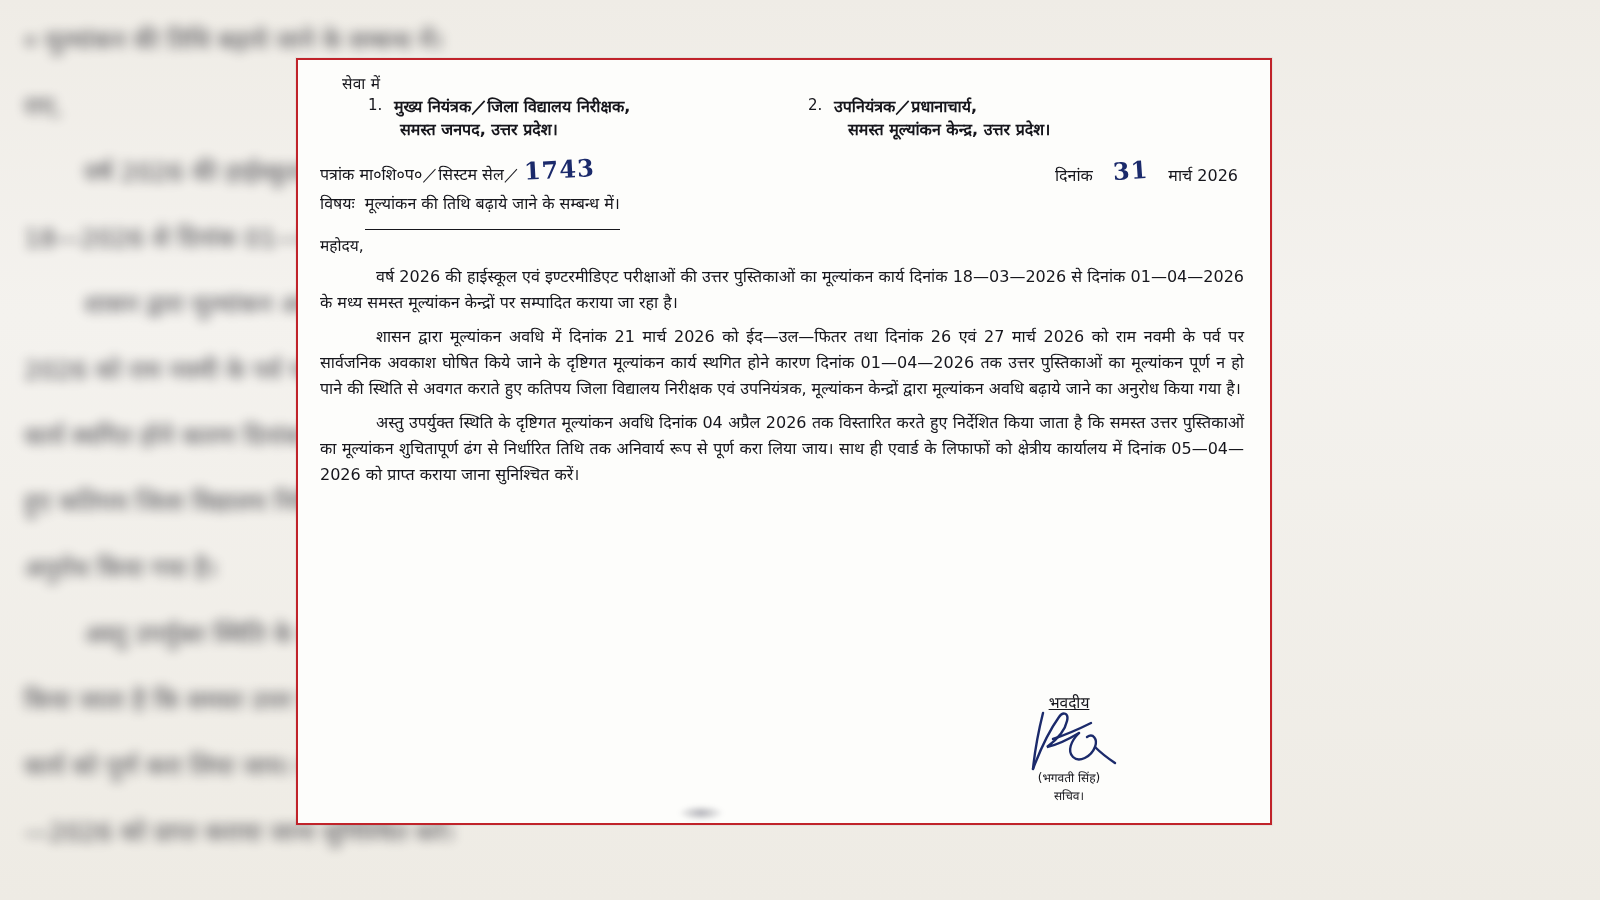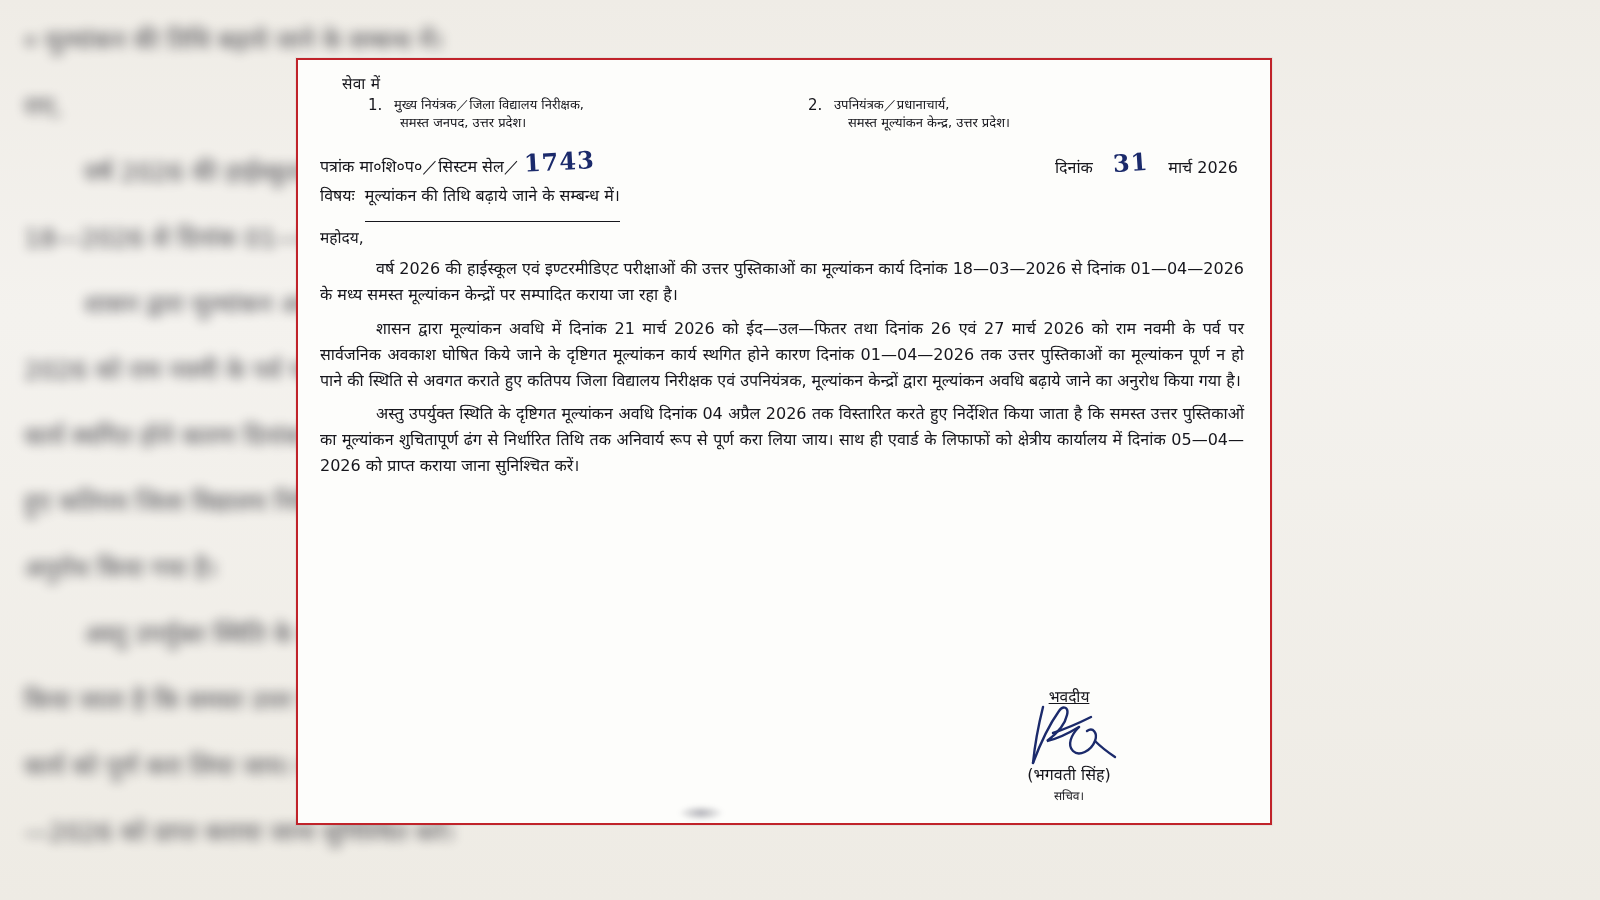--- a/index.html
+++ b/index.html
@@ -70,21 +70,21 @@
 
   .addressees {
     display: flex;
     justify-content: flex-start;
     gap: 40px;
     margin-left: 48px;
   }
   .addr-col { width: 400px; }
   .addr-row { display: flex; }
   .addr-num { width: 26px; flex: none; font-size: 15px; }
-  .addr-lines { font-size: 13px; line-height: 1.42; }
+  .addr-lines { font-size: 16px; line-height: 1.42; font-weight: bold; }
   .addr-lines .l2 { padding-left: 6px; }
   .addr-col.right .addr-lines .l2 { padding-left: 14px; }
 
   .ref-row {
     display: flex;
     align-items: flex-end;
     margin-top: 16px;
     font-size: 16px;
   }
   .ref-left { white-space: nowrap; }
@@ -143,21 +143,21 @@
     position: absolute;
     right: 86px;
     bottom: 18px;
     width: 230px;
     text-align: center;
     font-size: 15.5px;
     line-height: 1.5;
   }
   .sign-yours { text-align: center; margin-bottom: -6px; text-decoration: underline; }
   .sign-svg { display: block; margin: -6px auto -6px auto; }
-  .sign-name { font-size: 16px; }
+  .sign-name { font-size: 12px; }
   .sign-desig { font-size: 12px; }
 
   .bottom-smudge {
     position: absolute;
     left: 380px;
     bottom: 2px;
     width: 46px;
     height: 16px;
     background: radial-gradient(ellipse at center, rgba(40,40,60,.35), rgba(40,40,60,0) 70%);
     filter: blur(2px);

